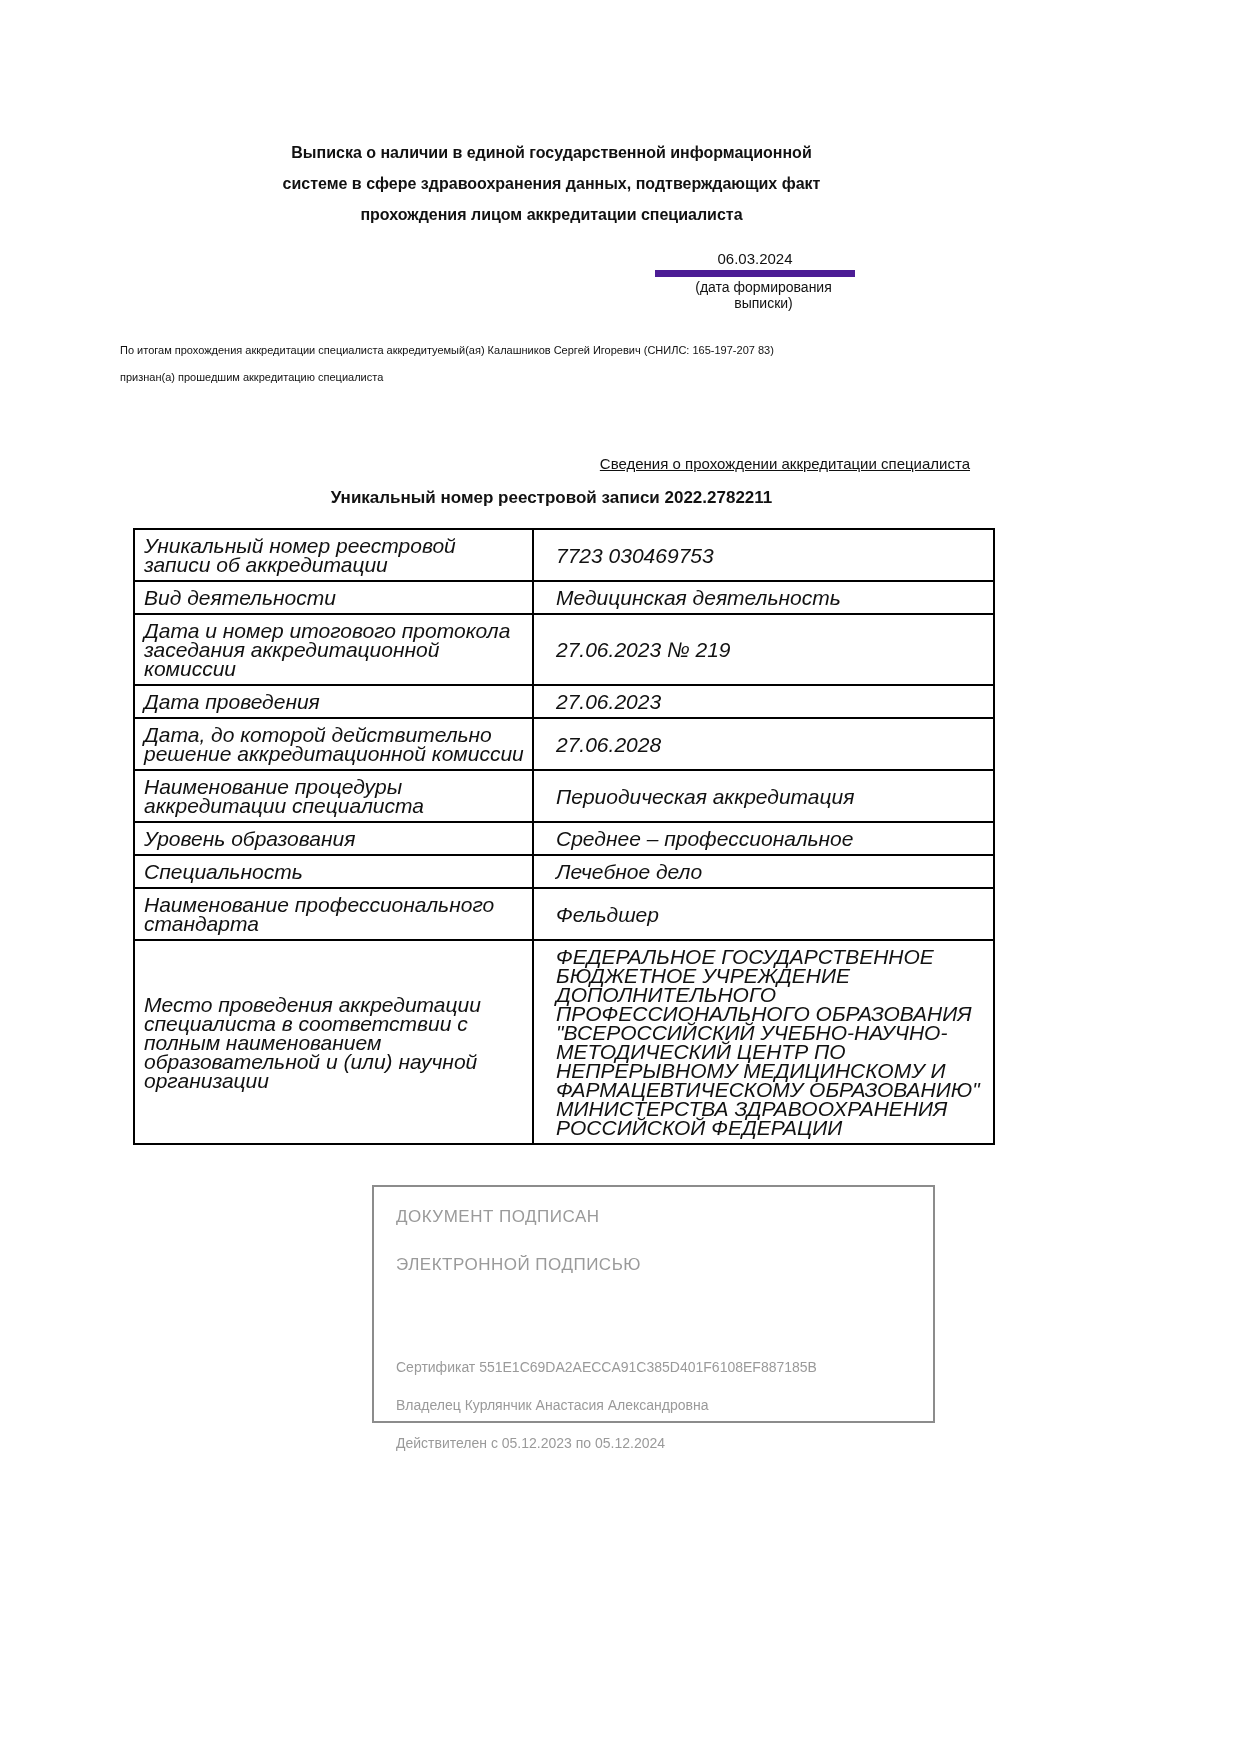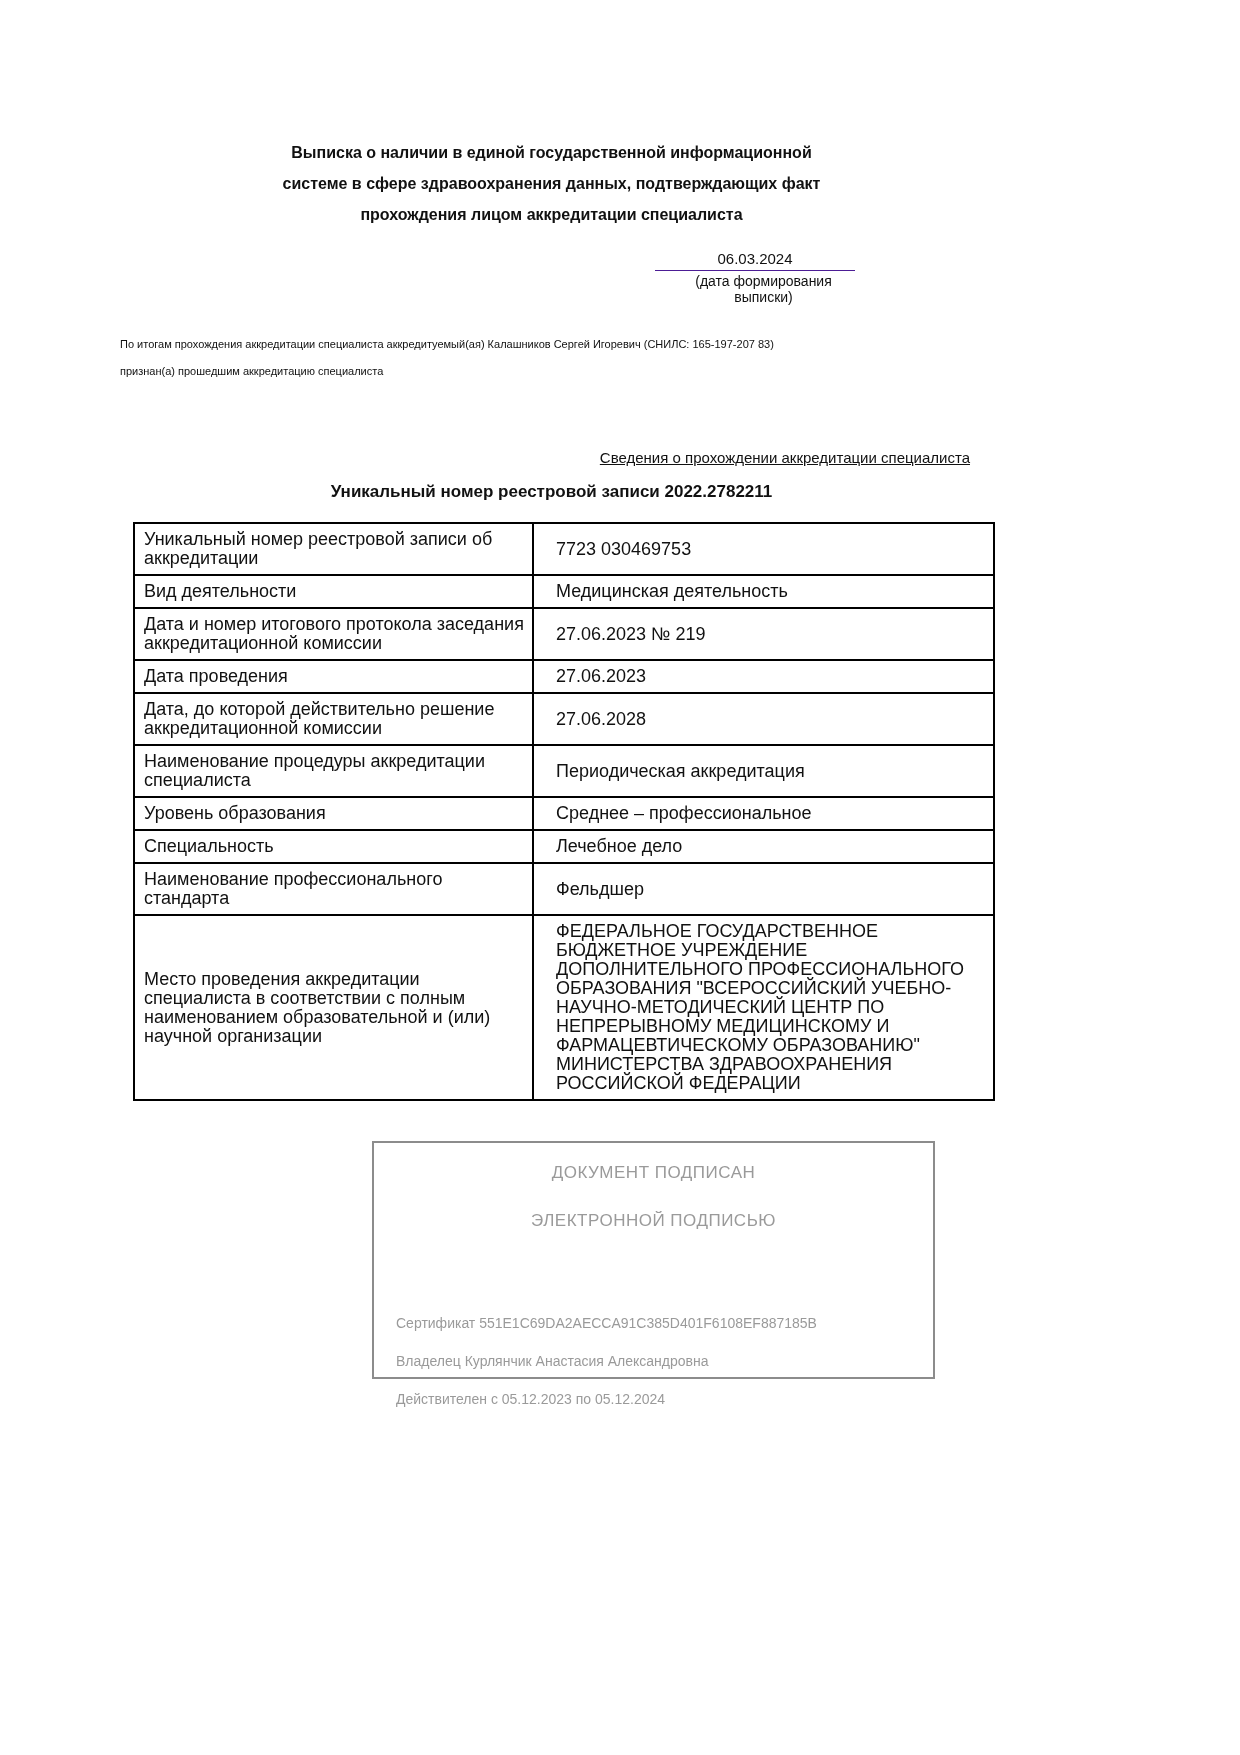--- a/index.html
+++ b/index.html
@@ -32,21 +32,21 @@
   
   .date-block {
     margin: 20px 0 0 655px;
     width: 200px;
     text-align: center;
   }
   .date-value {
     display: block;
     font-size: 15px;
     padding-bottom: 3px;
-    border-bottom: 1px solid #4c1d95;
+    border-bottom: 7px solid #4c1d95;
   }
   .date-caption {
     display: block;
     font-size: 14px;
     padding-top: 2px;
     margin-left: 17px;
   }
 
   
   .intro {
@@ -72,22 +72,23 @@
     font-size: 17px;
     font-weight: bold;
   }
 
   
   .acc-table {
     margin: 20px 0 0 133px;
     width: 837px;
     border-collapse: collapse;
     table-layout: fixed;
-    font-size: 18px;
+    font-size: 21px;
     line-height: 19px;
+    font-style: italic;
   }
   .acc-table td {
     border: 2px solid #000000;
     padding: 6px 8px 6px 9px;
     vertical-align: middle;
     word-wrap: break-word;
   }
   .acc-table td.label-cell { width: 380px; }
   .acc-table td.value-cell { width: 429px; padding-left: 22px; }
 
@@ -95,21 +96,21 @@
   .sig-box {
     margin: 40px 0 0 372px;
     width: 563px;
     height: 238px;
     border: 2px solid #8c8c8c;
     box-sizing: border-box;
     color: #9a9a9a;
     padding: 16px 22px;
   }
   .sig-title {
-    text-align: center;
+    text-align: left;
     font-size: 17px;
     letter-spacing: 0.5px;
     margin-top: 4px;
     margin-bottom: 28px;
   }
   .sig-spacer { height: 34px; }
   .sig-detail {
     font-size: 14px;
     margin-top: 22px;
     white-space: nowrap;

